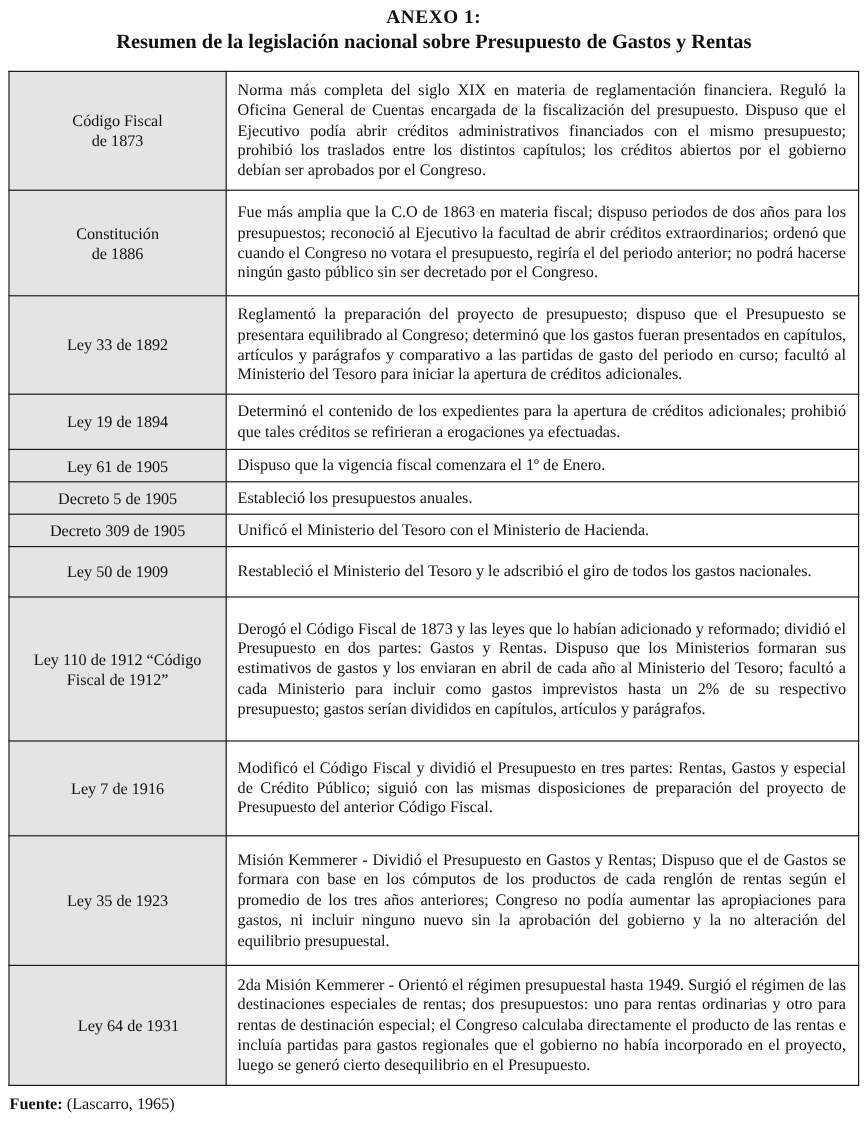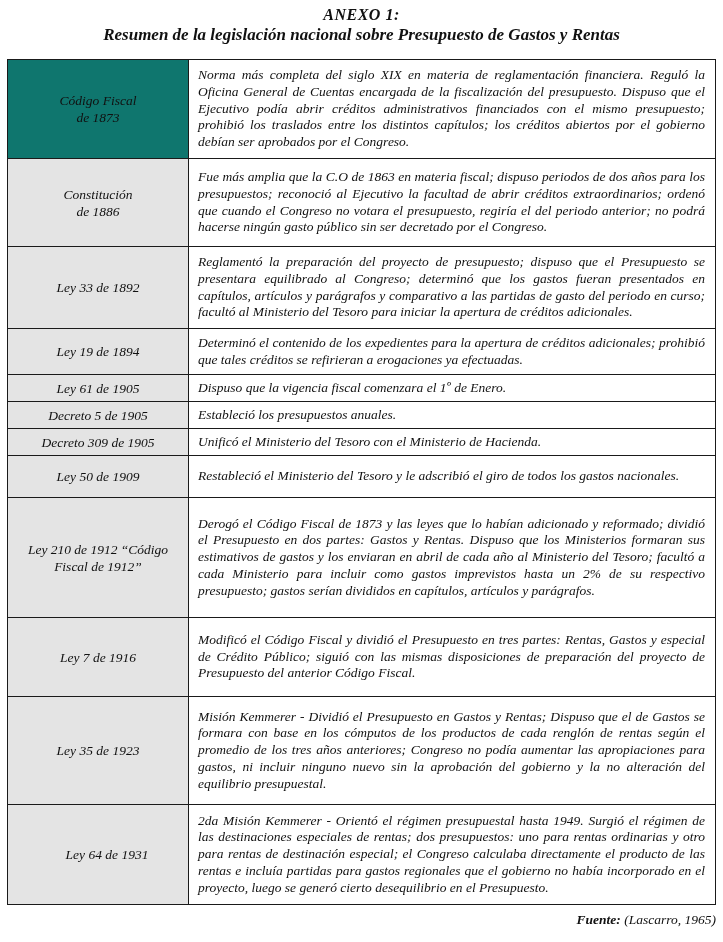--- a/index.html
+++ b/index.html
@@ -12,21 +12,20 @@
     height: 942px;
     font-family: "Liberation Serif", "DejaVu Serif", serif;
     color: #111111;
     overflow: hidden;
   }
   .page {
     box-sizing: border-box;
     width: 723px;
     height: 942px;
     padding: 4px 7px 0 7px;
-    font-style: italic;
   }
   .title-block {
     text-align: center;
     margin-bottom: 14px;
   }
   .title-line1 {
     font-size: 16px;
     font-weight: bold;
     letter-spacing: 0.5px;
     margin: 2px 0 1px 0;
@@ -69,40 +68,39 @@
   tbody tr:nth-child(6)  { height: 27px; padding-left: 19px; }
   tbody tr:nth-child(7)  { height: 27px; }
   tbody tr:nth-child(8)  { height: 42px; }
   tbody tr:nth-child(9)  { height: 120px; }
   tbody tr:nth-child(10) { height: 79px; }
   tbody tr:nth-child(11) { height: 108px; }
   tbody tr:nth-child(12) { height: 100px; }
   .source-note {
     margin: 7px 0 0 1px;
     font-size: 13.5px;
-    text-align: right;
   }
   .source-label {
     font-weight: bold;
   }
 </style>
 </head>
 <body>
 
 <div class="page">
 
   <div class="title-block">
     <div class="title-line1">ANEXO 1:</div>
     <div class="title-line2">Resumen de la legislación nacional sobre Presupuesto de Gastos y Rentas</div>
   </div>
 
   <table class="leg-table">
     <tbody id="table-body">
     <tr>
-      <td class="law-cell" style="background: #0f766e;">
+      <td class="law-cell" style="background: #e5e5e5;">
             <div>Código Fiscal</div>
             <div>de 1873</div>
           </td>
       <td class="desc-cell">Norma más completa del siglo XIX en materia de reglamentación financiera. Reguló la Oficina General de Cuentas encargada de la fiscalización del presupuesto. Dispuso que el Ejecutivo podía abrir créditos administrativos financiados con el mismo presupuesto; prohibió los traslados entre los distintos capítulos; los créditos abiertos por el gobierno debían ser aprobados por el Congreso.</td>
     </tr>
 
     <tr>
       <td class="law-cell" style="background: rgb(228, 228, 228);">
             <div>Constitución</div>
             <div>de 1886</div>
@@ -147,21 +145,21 @@
 
     <tr>
       <td class="law-cell" style="background: rgb(228, 228, 228);">
             <div>Ley 50 de 1909</div>
           </td>
       <td class="desc-cell">Restableció el Ministerio del Tesoro y le adscribió el giro de todos los gastos nacionales.</td>
     </tr>
 
     <tr>
       <td class="law-cell" style="background: rgb(228, 228, 228);">
-            <div>Ley 210 de 1912 “Código</div>
+            <div>Ley 110 de 1912 “Código</div>
             <div>Fiscal de 1912”</div>
           </td>
       <td class="desc-cell">Derogó el Código Fiscal de 1873 y las leyes que lo habían adicionado y reformado; dividió el Presupuesto en dos partes: Gastos y Rentas. Dispuso que los Ministerios formaran sus estimativos de gastos y los enviaran en abril de cada año al Ministerio del Tesoro; facultó a cada Ministerio para incluir como gastos imprevistos hasta un 2% de su respectivo presupuesto; gastos serían divididos en capítulos, artículos y parágrafos.</td>
     </tr>
 
     <tr>
       <td class="law-cell" style="background: rgb(228, 228, 228);">
             <div>Ley 7 de 1916</div>
           </td>
       <td class="desc-cell">Modificó el Código Fiscal y dividió el Presupuesto en tres partes: Rentas, Gastos y especial de Crédito Público; siguió con las mismas disposiciones de preparación del proyecto de Presupuesto del anterior Código Fiscal.</td>

